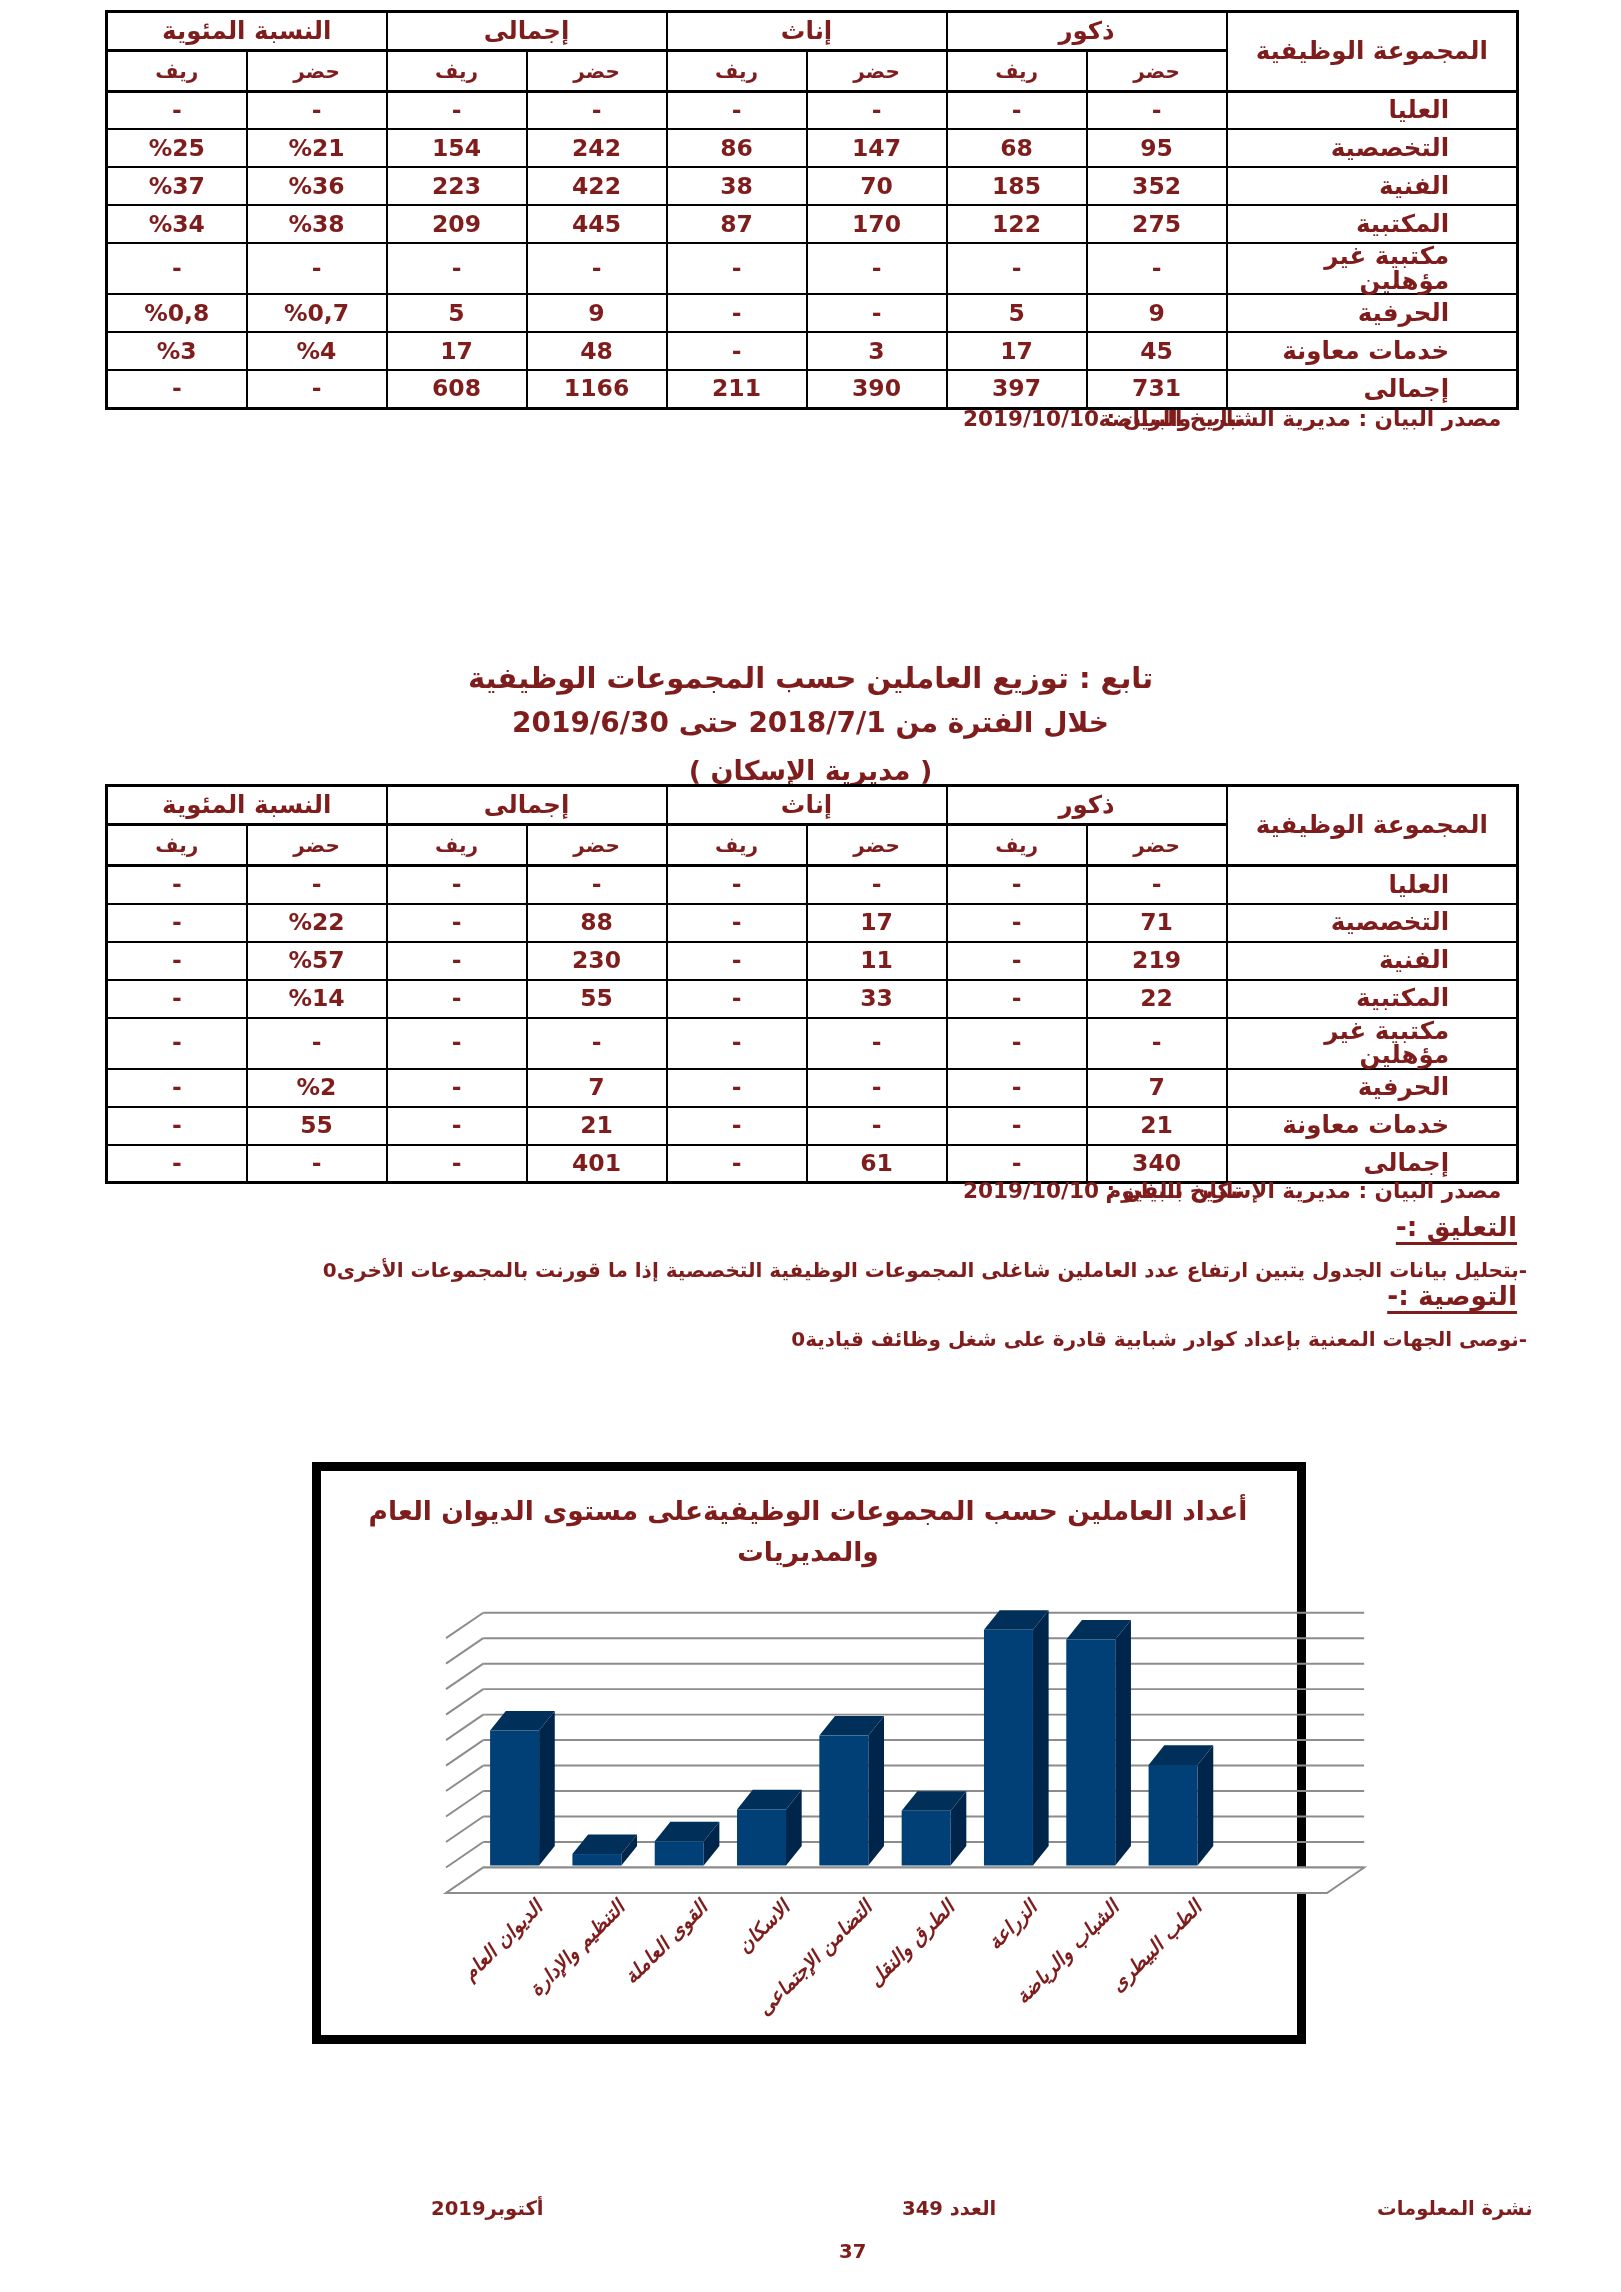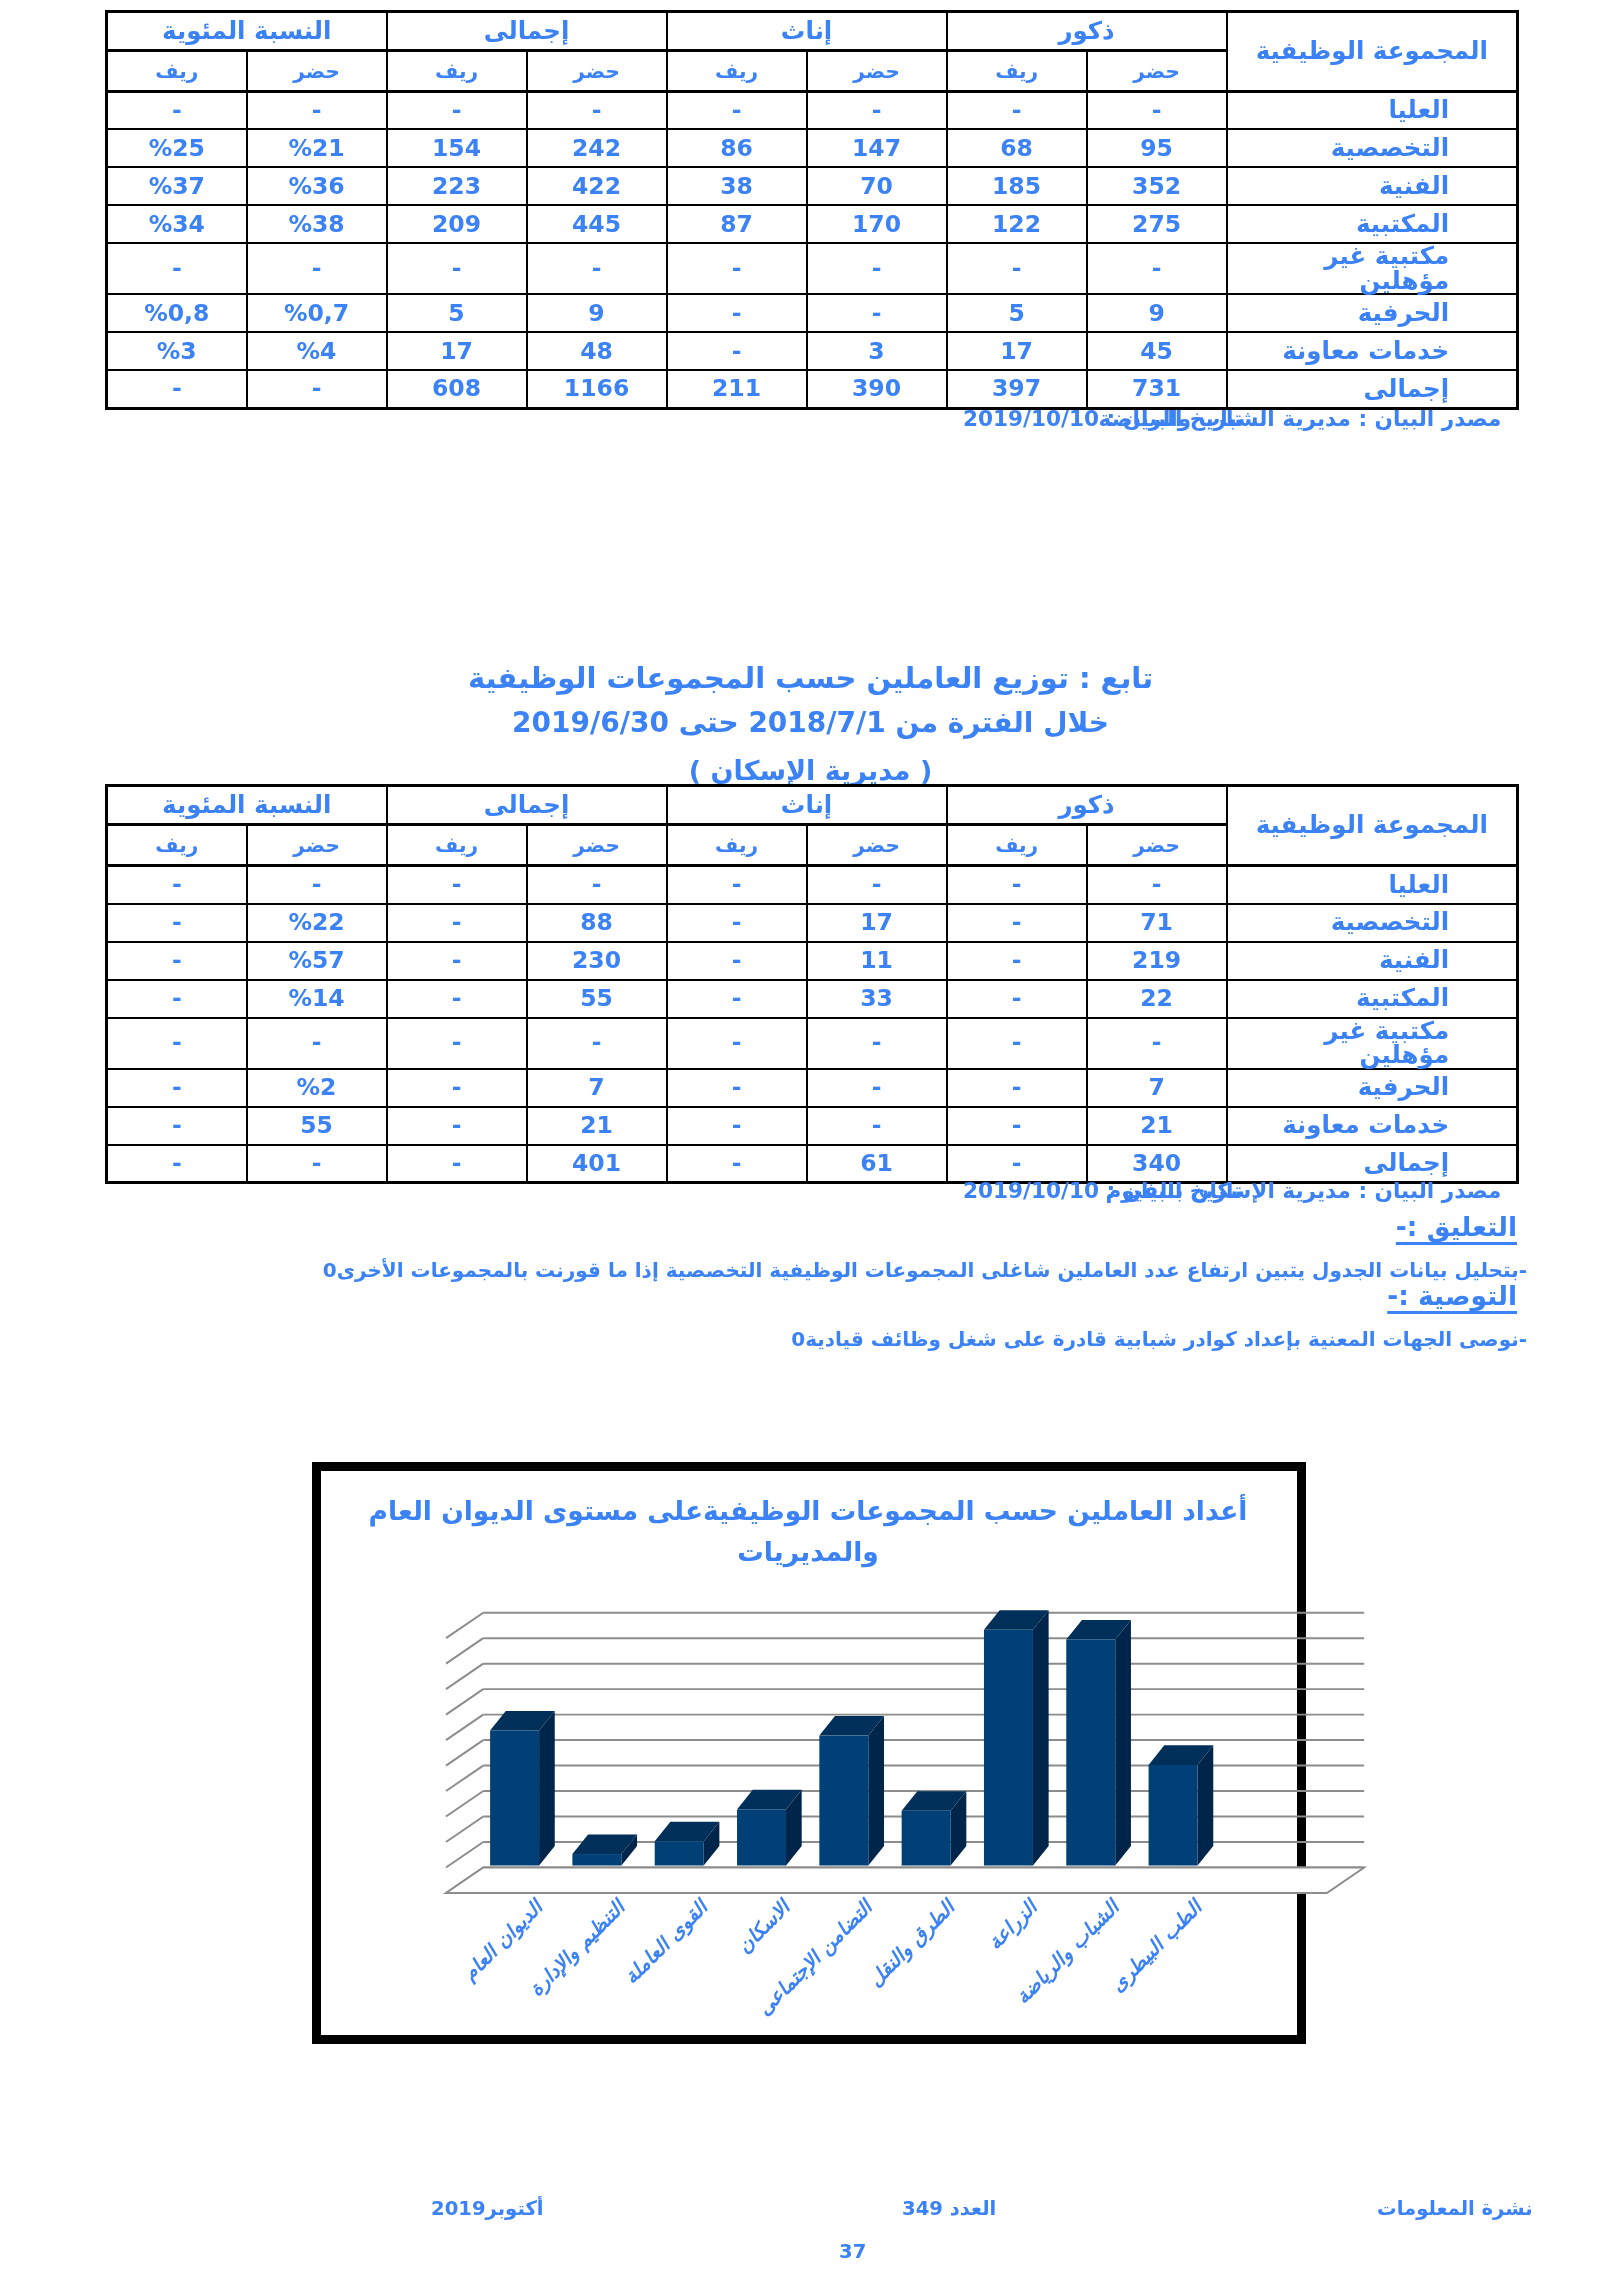--- a/index.html
+++ b/index.html
@@ -1,20 +1,20 @@
 <!DOCTYPE html>
 <html lang="ar" dir="rtl"><head>
 <meta charset="utf-8">
 <style>
   * { margin:0; padding:0; box-sizing:border-box; }
   html,body { background:#ffffff; }
   .page {
     position:relative; width:1621px; height:2293px; background:#fff;
     font-family:"DejaVu Sans", sans-serif; direction:rtl; overflow:hidden;
-    font-weight:bold; color:#3b82f6;
+    font-weight:bold; color:#7f1d1d;
   }
   
   table.dtable {
     position:absolute; left:105px; width:1412px;
     border-collapse:collapse; table-layout:fixed;
     border:3.9px solid #000;
   }
   table.dtable th, table.dtable td {
     border:2px solid #000; border-top-width:2.9px; border-bottom-width:2.9px;
     text-align:center; vertical-align:middle;

